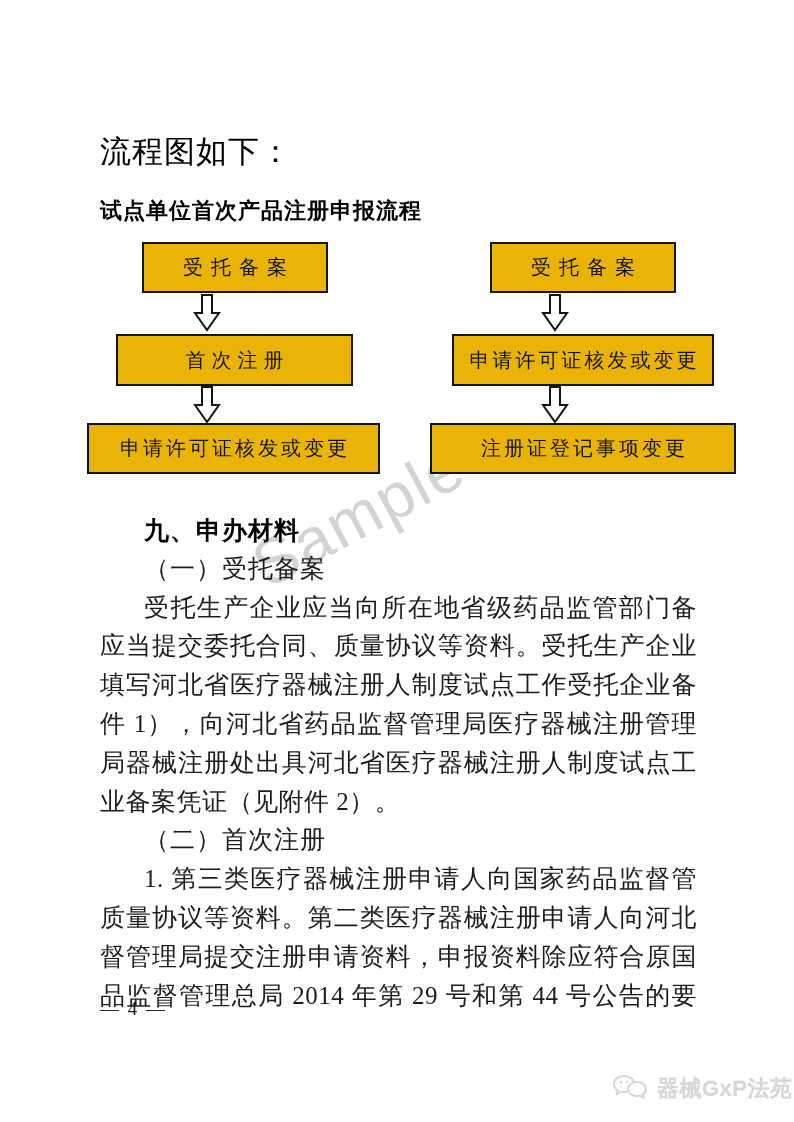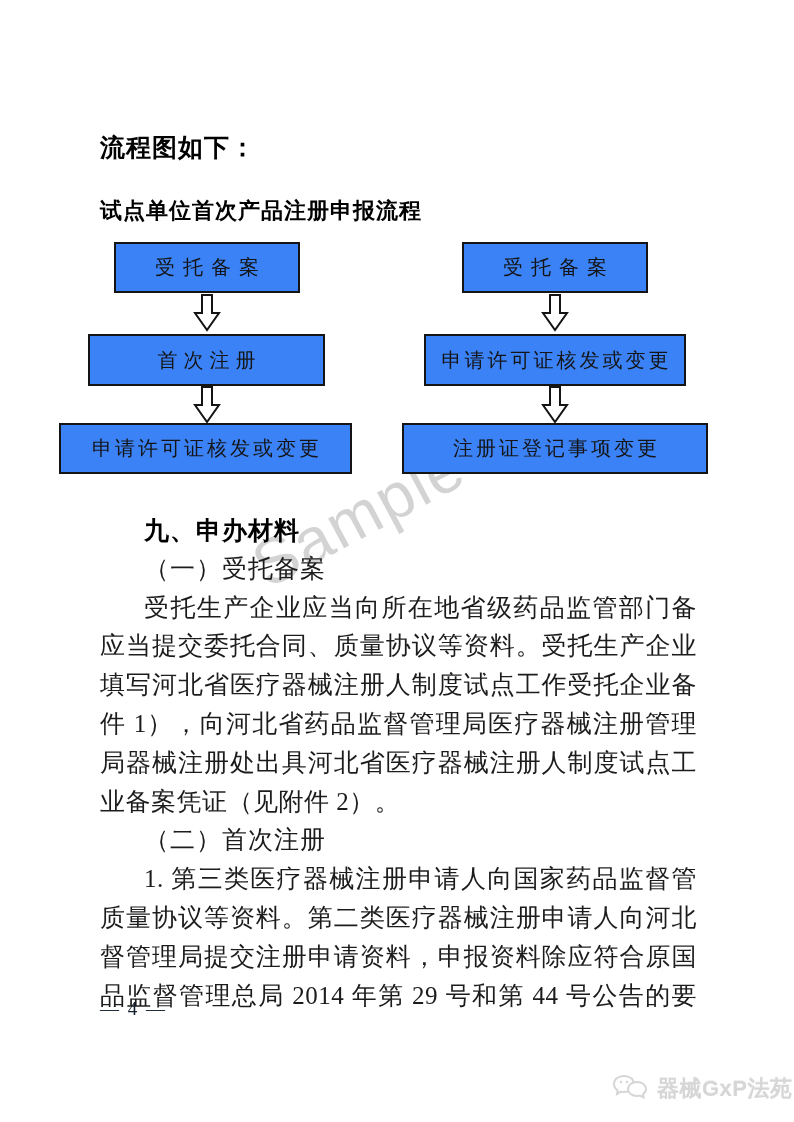--- a/index.html
+++ b/index.html
@@ -22,39 +22,39 @@
     transform:rotate(-28deg);
     transform-origin:center center;
     letter-spacing:2px;
     pointer-events:none;
     z-index:1;
   }
   
   .intro-heading{
     position:absolute;left:100px;top:131px;
     font-family:"Liberation Sans","DejaVu Sans",sans-serif;
-    font-size:25px;font-weight:bold;color:#000;
+    font-size:31px;font-weight:normal;color:#000;
     letter-spacing:1px;z-index:2;
   }
   .flow-title{
     position:absolute;top:176px;
     font-family:"Liberation Sans","DejaVu Sans",sans-serif;
     font-size:22px;font-weight:bold;color:#000;
     letter-spacing:1px;z-index:2;margin-top:20px;
   }
   .flow-title.left{left:100px;}
   .flow-title.right{left:458px;}
   
   .fbox{
     position:absolute;
     border:2px solid #141414;
-    background:#3b82f6;
+    background:#eab308;
     display:flex;align-items:center;justify-content:center;
     font-size:20px;color:#141414;
-    box-sizing:border-box;z-index:2;
+    box-sizing:border-box;z-index:2;margin-left:28px;
   }
   .fbox.short{letter-spacing:8px;text-indent:8px;}
   .fbox.mid{letter-spacing:6px;text-indent:6px;}
   .fbox.long{letter-spacing:3px;text-indent:3px;}
   .lb1{left:114px;top:242px;width:186px;height:51px;}
   .lb2{left:88px; top:334px;width:237px;height:52px;}
   .lb3{left:59px; top:423px;width:293px;height:51px;}
   .rb1{left:462px;top:242px;width:186px;height:51px;}
   .rb2{left:424px;top:334px;width:262px;height:52px;}
   .rb3{left:402px;top:423px;width:306px;height:51px;}

